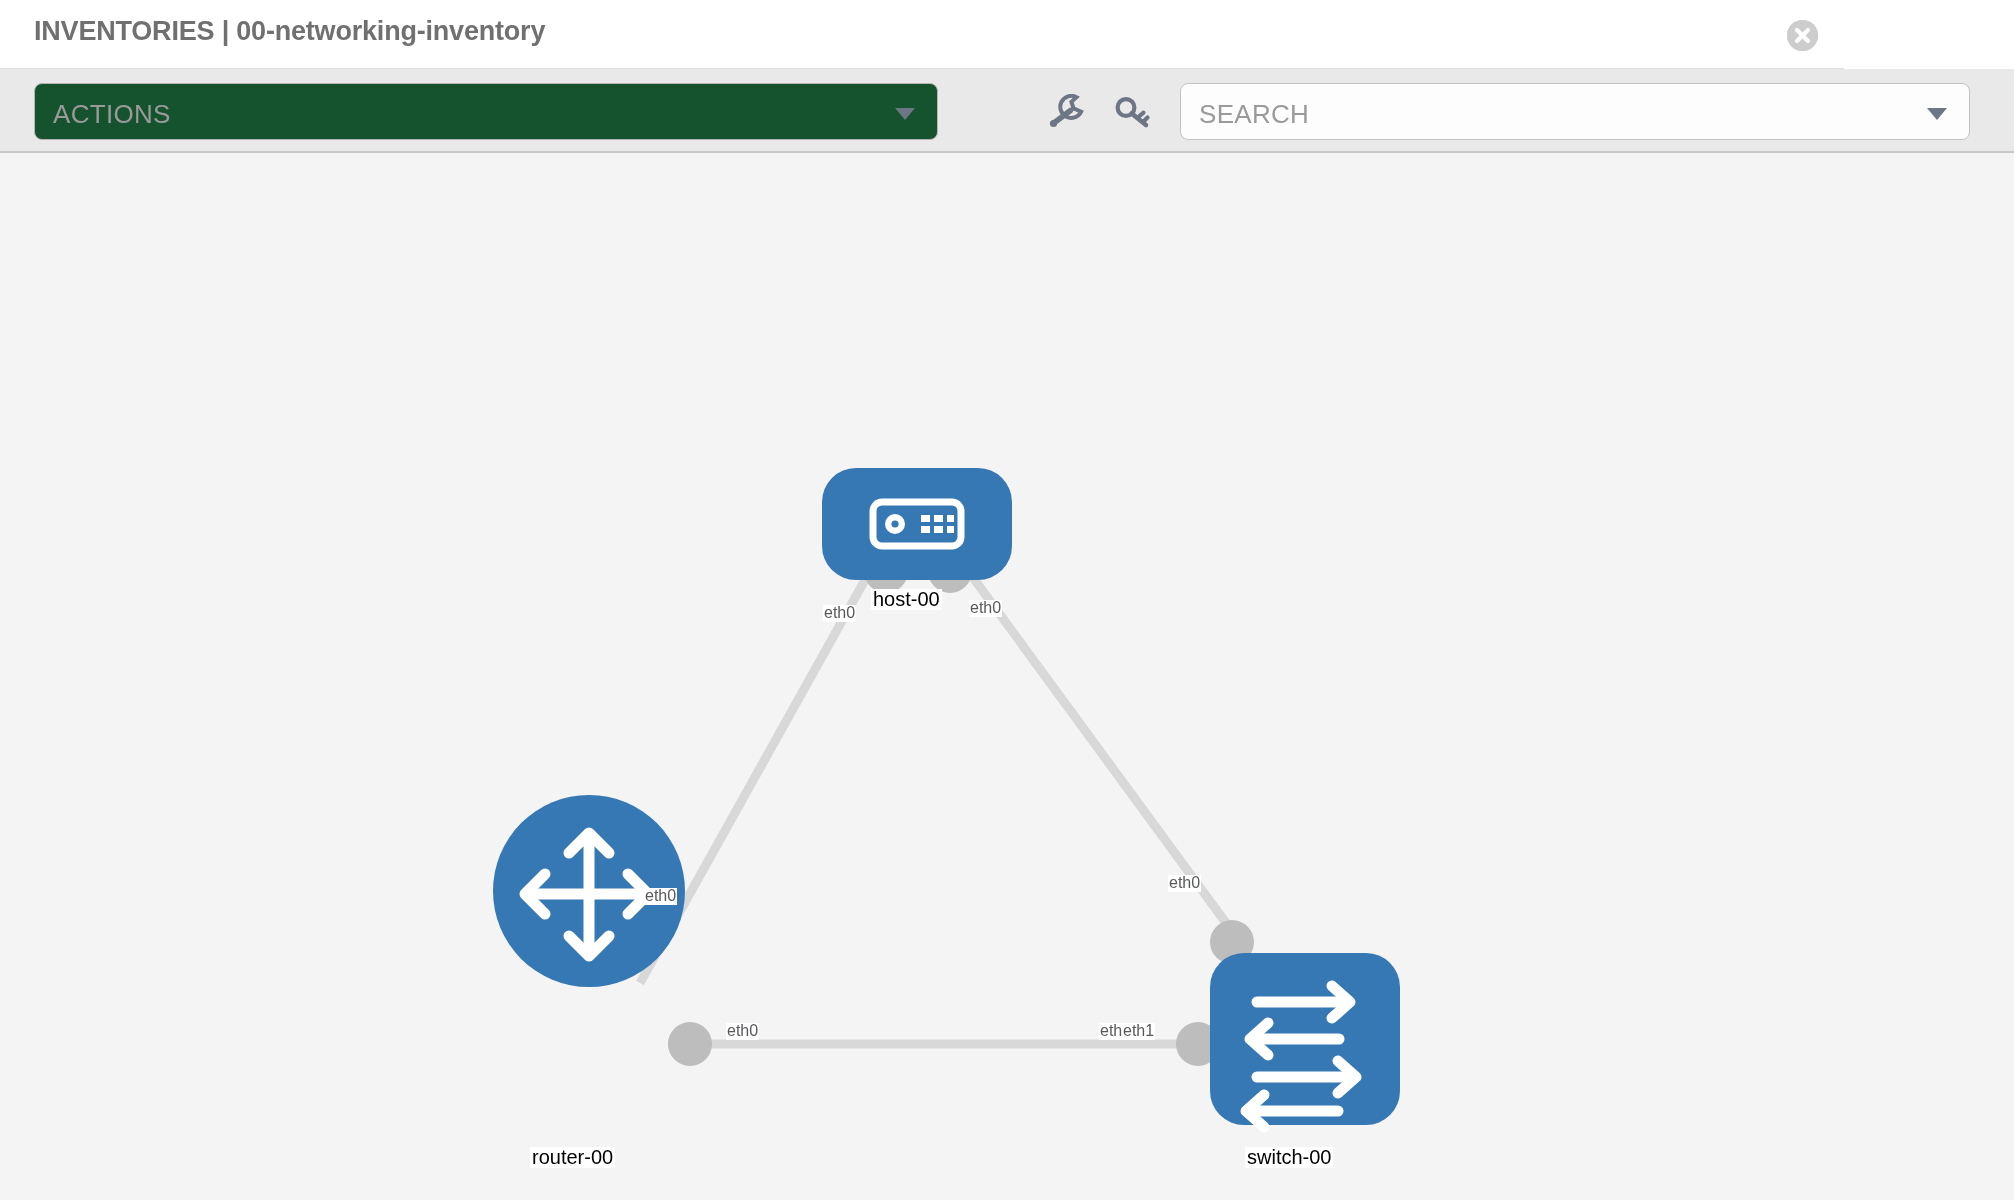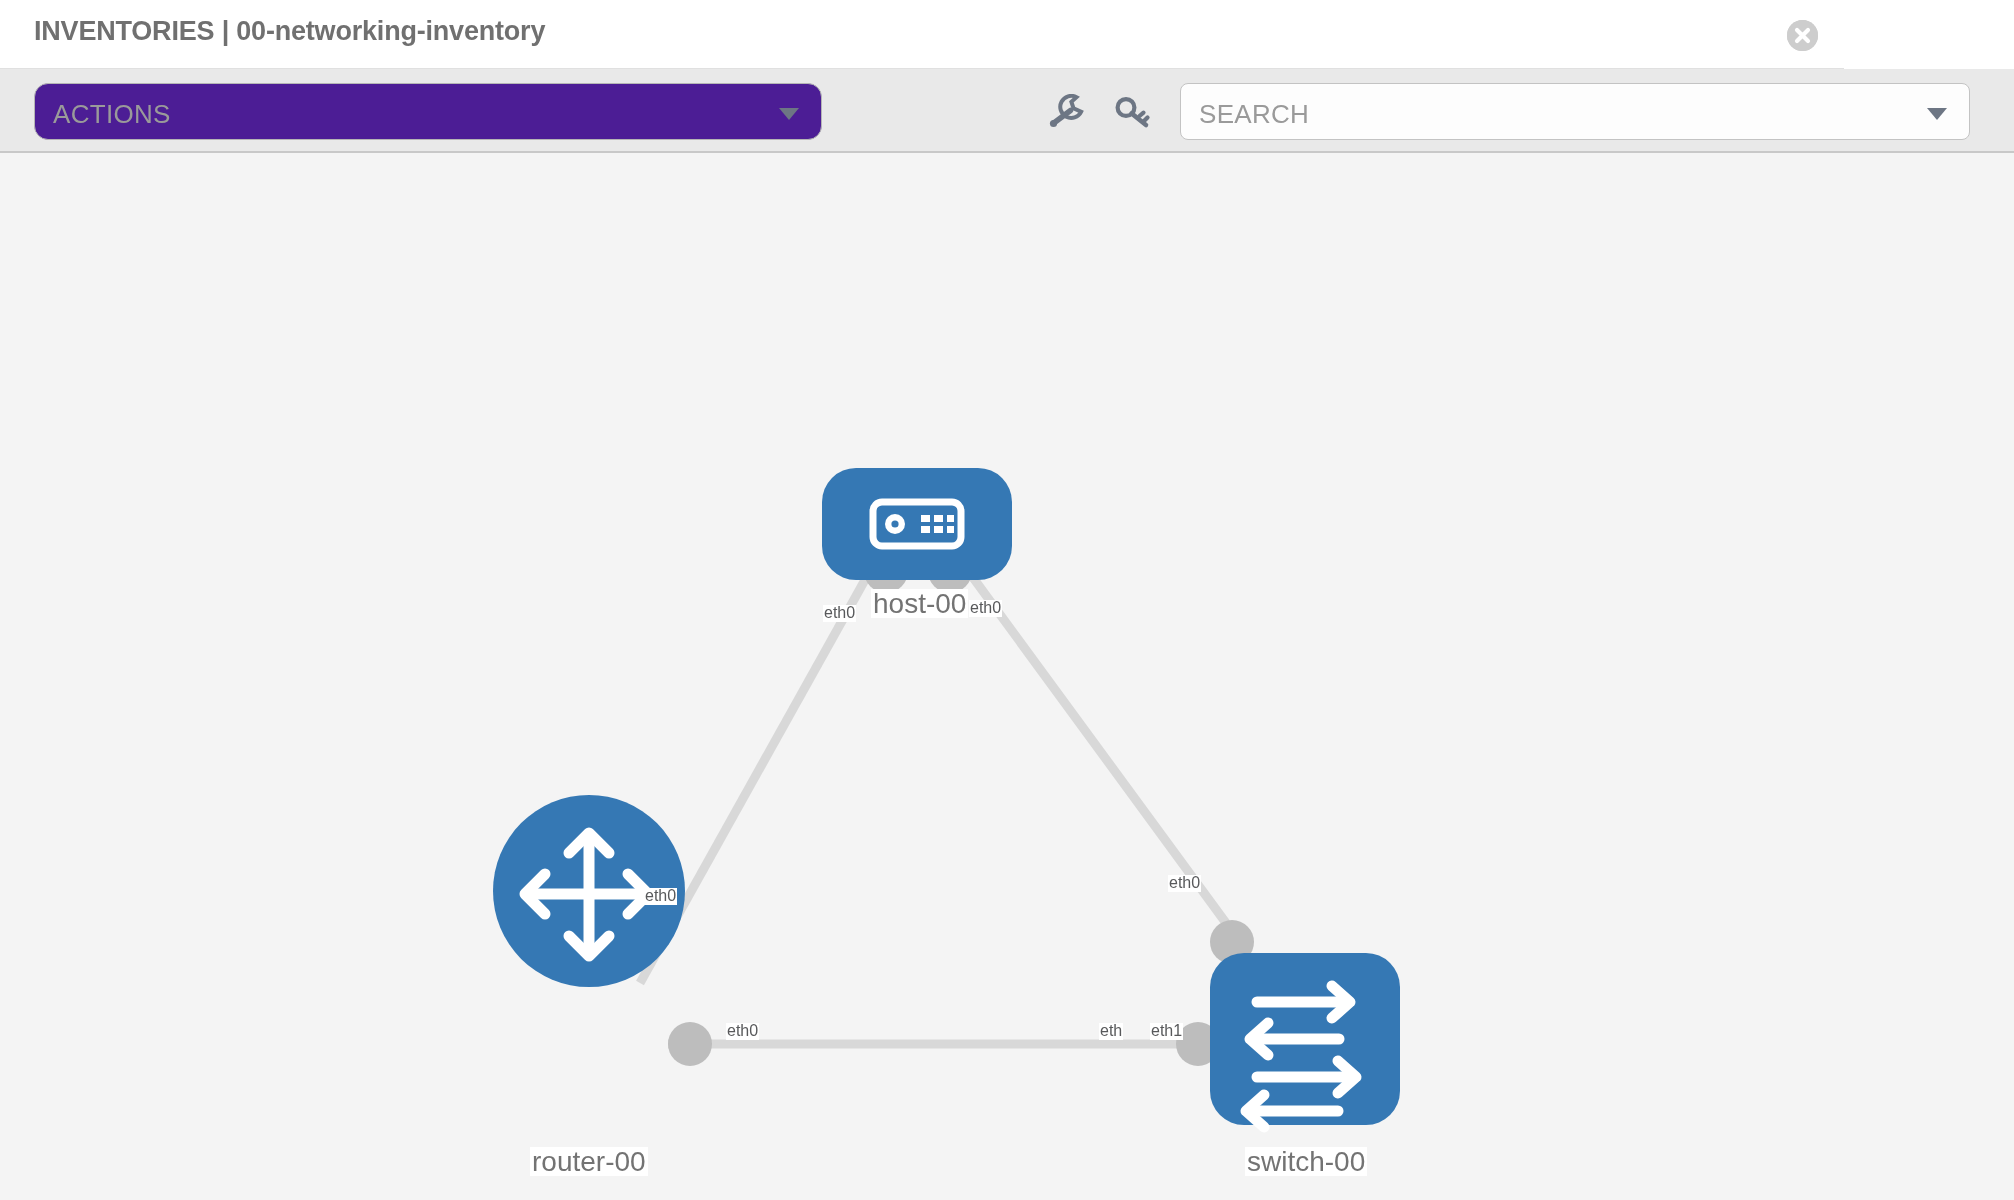--- a/index.html
+++ b/index.html
@@ -54,25 +54,25 @@
     width: 2014px;
     height: 84px;
     background: #e9e9e9;
     border-bottom: 2px solid #c8c8c8;
     box-sizing: border-box;
   }
   .actions-select {
     position: absolute;
     left: 34px;
     top: 14px;
-    width: 788px;
+    width: 904px;
     height: 57px;
-    background: #4c1d95;
+    background: #14532d;
     border: 1px solid #b5b5b5;
-    border-radius: 14px;
+    border-radius: 8px;
     box-sizing: border-box;
     cursor: pointer;
   }
   .actions-label {
     position: absolute;
     left: 18px;
     top: 15px;
     font-size: 26px;
     color: #9a9a9a;
     letter-spacing: 0.3px;
@@ -135,22 +135,22 @@
     background: #f4f4f4;
     overflow: hidden;
   }
   .topology-svg {
     position: absolute;
     left: 0; top: 0;
   }
 
   .node-label {
     position: absolute;
-    font-size: 28px;
-    color: #737373;
+    font-size: 20px;
+    color: #000000;
     background: #ffffff;
     white-space: nowrap;
     padding: 0 2px;
     line-height: 1.05;
   }
   .iface-label {
     position: absolute;
     font-size: 16px;
     color: #58595b;
     background: #ffffff;
@@ -261,19 +261,19 @@
       </g>
     </g>
   </svg>
 
   <span class="iface-label" style="left:823px; top:452px;">eth0</span>
   <span class="iface-label" style="left:969px; top:447px;">eth0</span>
   <span class="iface-label" style="left:644px; top:735px;">eth0</span>
   <span class="iface-label" style="left:1168px; top:722px;">eth0</span>
   <span class="iface-label" style="left:726px; top:870px;">eth0</span>
   <span class="iface-label" style="left:1099px; top:870px;">eth</span>
-  <span class="iface-label" style="left:1122px; top:870px;margin-left:28px;">eth1</span>
+  <span class="iface-label" style="left:1122px; top:870px;">eth1</span>
 
   <span class="node-label" style="left:871px; top:436px;">host-00</span>
   <span class="node-label" style="left:530px; top:994px;">router-00</span>
   <span class="node-label" style="left:1245px; top:994px;text-align:center;">switch-00</span>
 
 </div>
 
 </body></html>

